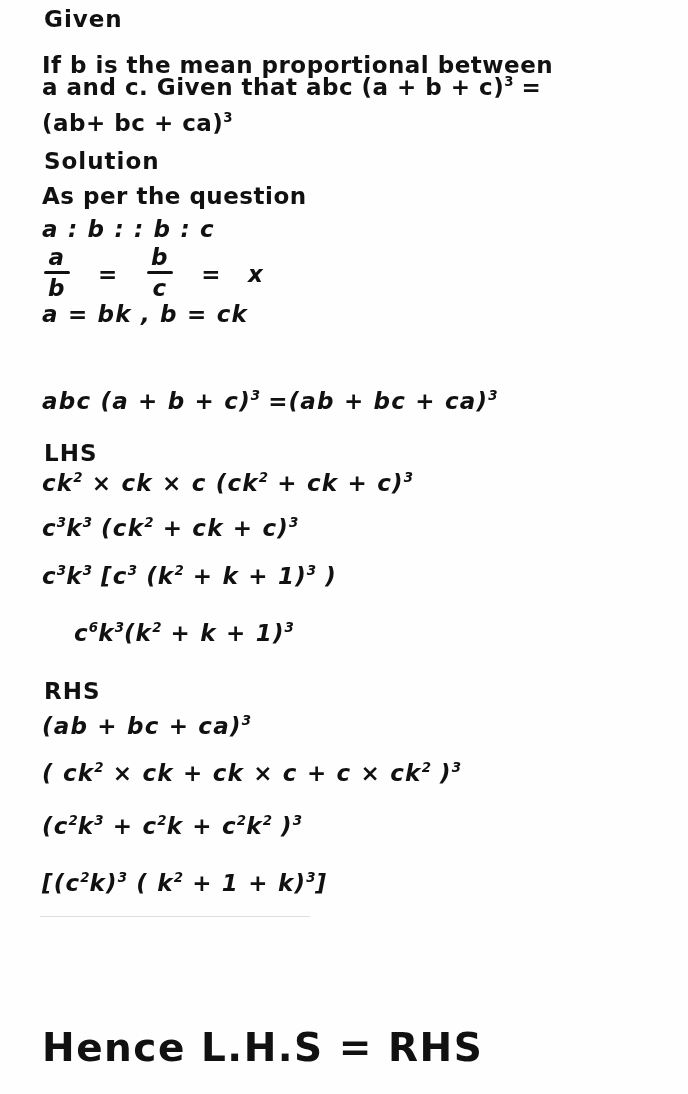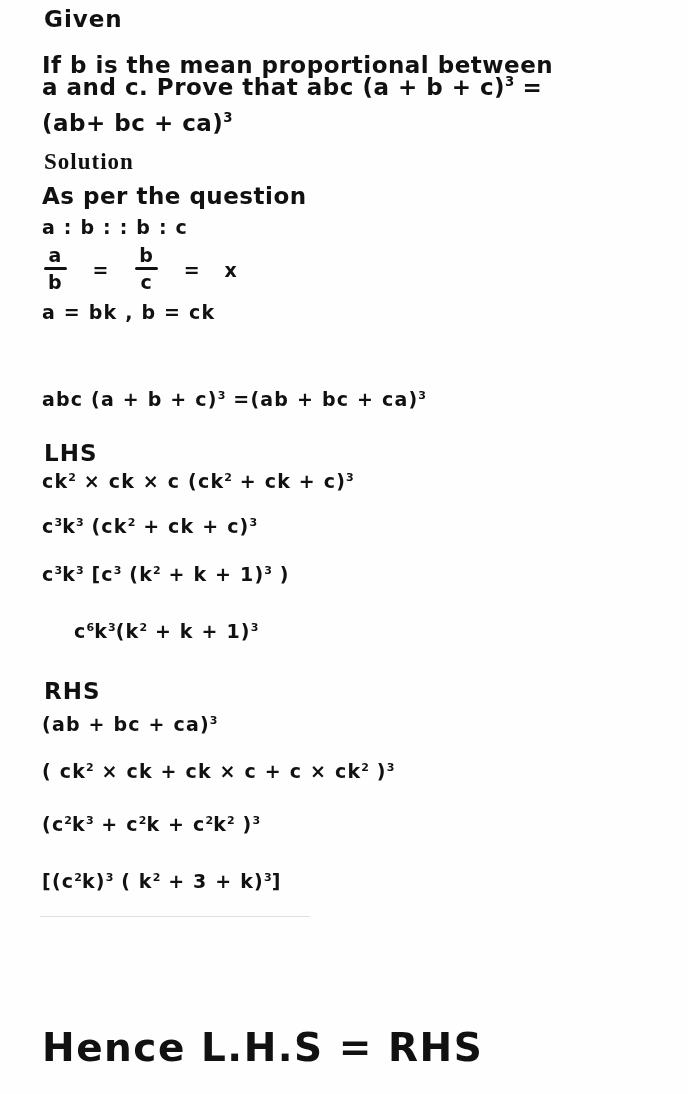--- a/index.html
+++ b/index.html
@@ -30,22 +30,23 @@
     transform-origin: left center;
   }
   .heading {
     font-size: 23px;
     letter-spacing: 1px;
   }
   .body-ln {
     font-size: 23px;
   }
   .math-ln {
-    font-size: 19px;
+    font-size: 23px;
     letter-spacing: 1.2px;
+    font-style: italic;
   }
   .final-ln {
     font-size: 39px;
     letter-spacing: 1.5px;
   }
   
   .ln sup {
     font-size: 0.58em;
     vertical-align: super;
     line-height: 0;
@@ -91,28 +92,28 @@
 
 <div id="page" style="--paper: #fefefe;">
 
   <div class="scan-streak" style="left:40px; top:916px; width:270px;"></div>
 
   <div class="ln heading" style="left:44px; top:8px;">Given</div>
 
   <div class="ln body-ln" style="left:42px; top:42px;margin-top:12px;">If b is the mean proportional between</div>
 
   <div class="ln body-ln" style="left:42px; top:76px;">
-    <span>a and c. Prove that abc (a + b + c)</span><sup>3</sup><span class="gap-sm"></span><span>=</span>
+    <span>a and c. Given that abc (a + b + c)</span><sup>3</sup><span class="gap-sm"></span><span>=</span>
   </div>
 
   <div class="ln body-ln" style="left:42px; top:112px;">
     <span>(ab+ bc + ca)</span><sup>3</sup>
   </div>
 
-  <div class="ln heading" style="left:44px; top:150px;font-family:Liberation Serif, serif;">Solution</div>
+  <div class="ln heading" style="left:44px; top:150px;">Solution</div>
 
   <div class="ln body-ln" style="left:42px; top:185px;">As per the question</div>
 
   <div class="ln math-ln" style="left:42px; top:218px;">a : b : : b : c</div>
 
   <div class="ln math-ln" style="left:42px; top:248px;">
     <span class="frac">
       <span class="num">a</span>
       <span class="bar"></span>
       <span class="den">b</span>
@@ -143,17 +144,17 @@
   <div class="ln math-ln" id="lhs-0" style="left:42px; top:472px;"><span>ck</span><sup>2</sup><span> × ck × c  (ck</span><sup>2</sup><span> + ck + c)</span><sup>3</sup></div>
   <div class="ln math-ln" id="lhs-1" style="left:42px; top:517px;"><span>c</span><sup>3</sup><span>k</span><sup>3</sup><span>  (ck</span><sup>2</sup><span> + ck + c)</span><sup>3</sup></div>
   <div class="ln math-ln" id="lhs-2" style="left:42px; top:565px;"><span>c</span><sup>3</sup><span>k</span><sup>3</sup><span> [c</span><sup>3</sup><span> (k</span><sup>2</sup><span> + k + 1)</span><sup>3</sup><span> )</span></div>
   <div class="ln math-ln" id="lhs-3" style="left:42px; top:622px;margin-left:32px;"><span>c</span><sup>6</sup><span>k</span><sup>3</sup><span>(k</span><sup>2</sup><span> + k + 1)</span><sup>3</sup></div>
 
   <div class="ln heading" style="left:44px; top:680px;">RHS</div>
 
   <div class="ln math-ln" id="rhs-0" style="left:42px; top:715px;"><span>(ab + bc + ca)</span><sup>3</sup></div>
   <div class="ln math-ln" id="rhs-1" style="left:42px; top:762px;"><span>( ck</span><sup>2</sup><span> × ck + ck × c  + c × ck</span><sup>2</sup><span> )</span><sup>3</sup></div>
   <div class="ln math-ln" id="rhs-2" style="left:42px; top:815px;"><span>(c</span><sup>2</sup><span>k</span><sup>3</sup><span> + c</span><sup>2</sup><span>k  + c</span><sup>2</sup><span>k</span><sup>2</sup><span> )</span><sup>3</sup></div>
-  <div class="ln math-ln" id="rhs-3" style="left:42px; top:872px;"><span>[(c</span><sup>2</sup><span>k)</span><sup>3</sup><span> ( k</span><sup>2</sup><span> + 3 + k)</span><sup>3</sup><span>]</span></div>
+  <div class="ln math-ln" id="rhs-3" style="left:42px; top:872px;"><span>[(c</span><sup>2</sup><span>k)</span><sup>3</sup><span> ( k</span><sup>2</sup><span> + 1 + k)</span><sup>3</sup><span>]</span></div>
 
   <div class="ln final-ln" style="left:42px; top:1028px;">Hence L.H.S = RHS</div>
 
 </div>
 
 </body></html>

